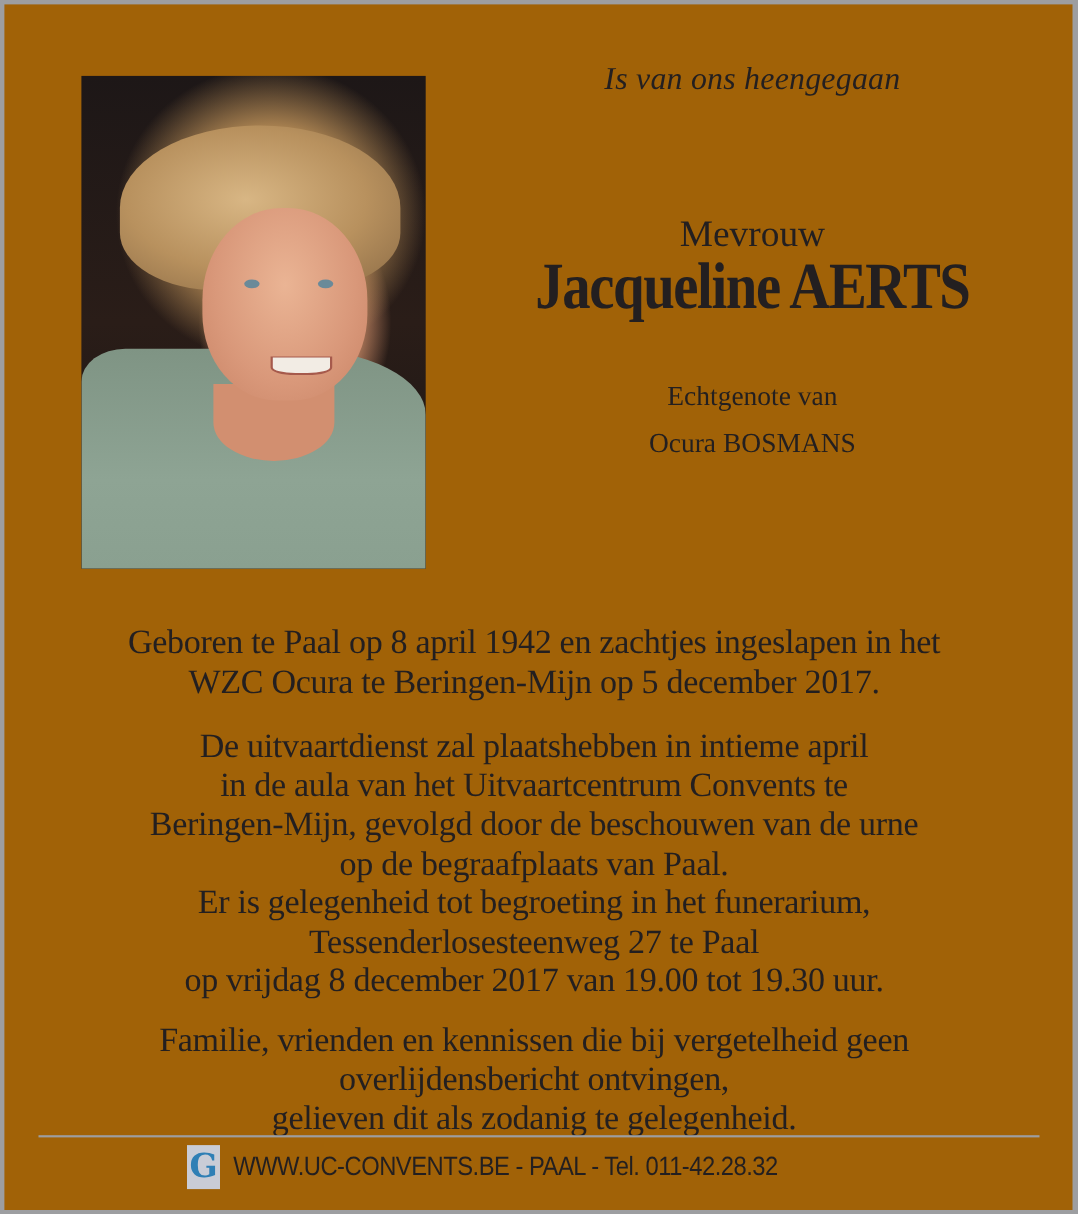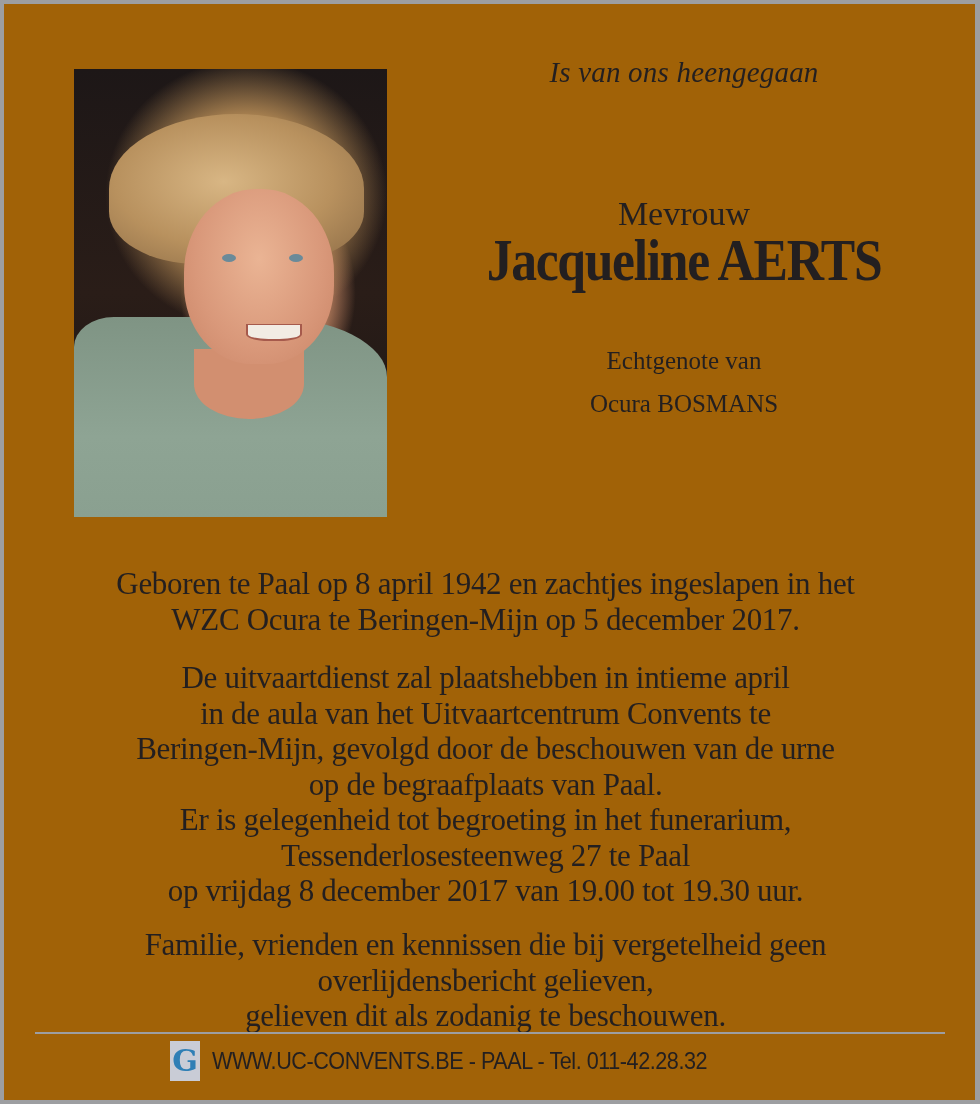--- a/index.html
+++ b/index.html
@@ -117,22 +117,22 @@
     <div>in de aula van het Uitvaartcentrum Convents te</div>
     <div>Beringen-Mijn, gevolgd door de beschouwen van de urne</div>
     <div>op de begraafplaats van Paal.</div>
     <div>Er is gelegenheid tot begroeting in het funerarium,</div>
     <div>Tessenderlosesteenweg 27 te Paal</div>
     <div>op vrijdag 8 december 2017 van 19.00 tot 19.30 uur.</div>
   </div>
 
   <div class="body-block family">
     <div>Familie, vrienden en kennissen die bij vergetelheid geen</div>
-    <div>overlijdensbericht gelieven,</div>
-    <div>gelieven dit als zodanig te beschouwen.</div>
+    <div>overlijdensbericht ontvingen,</div>
+    <div>gelieven dit als zodanig te gelegenheid.</div>
   </div>
 
   <div class="divider"></div>
 
   <div class="footer">
     <div class="logo">
       <span>G</span>
     </div>
     <div class="footer-text">WWW.UC-CONVENTS.BE - PAAL - Tel. 011-42.28.32</div>
   </div>

